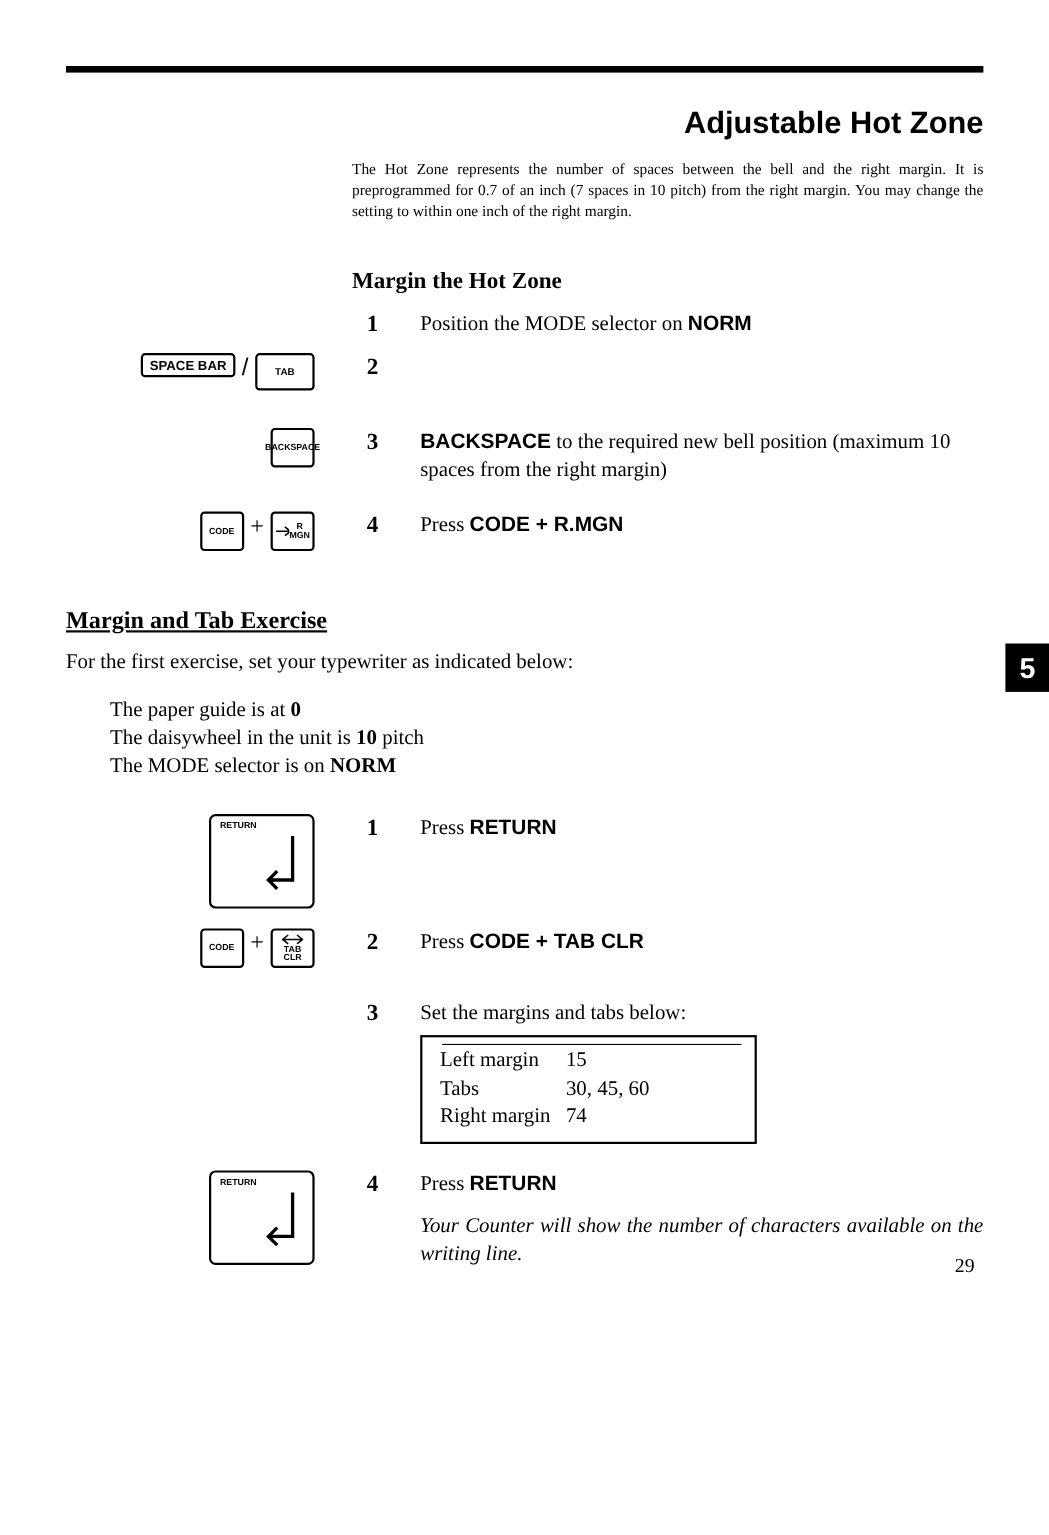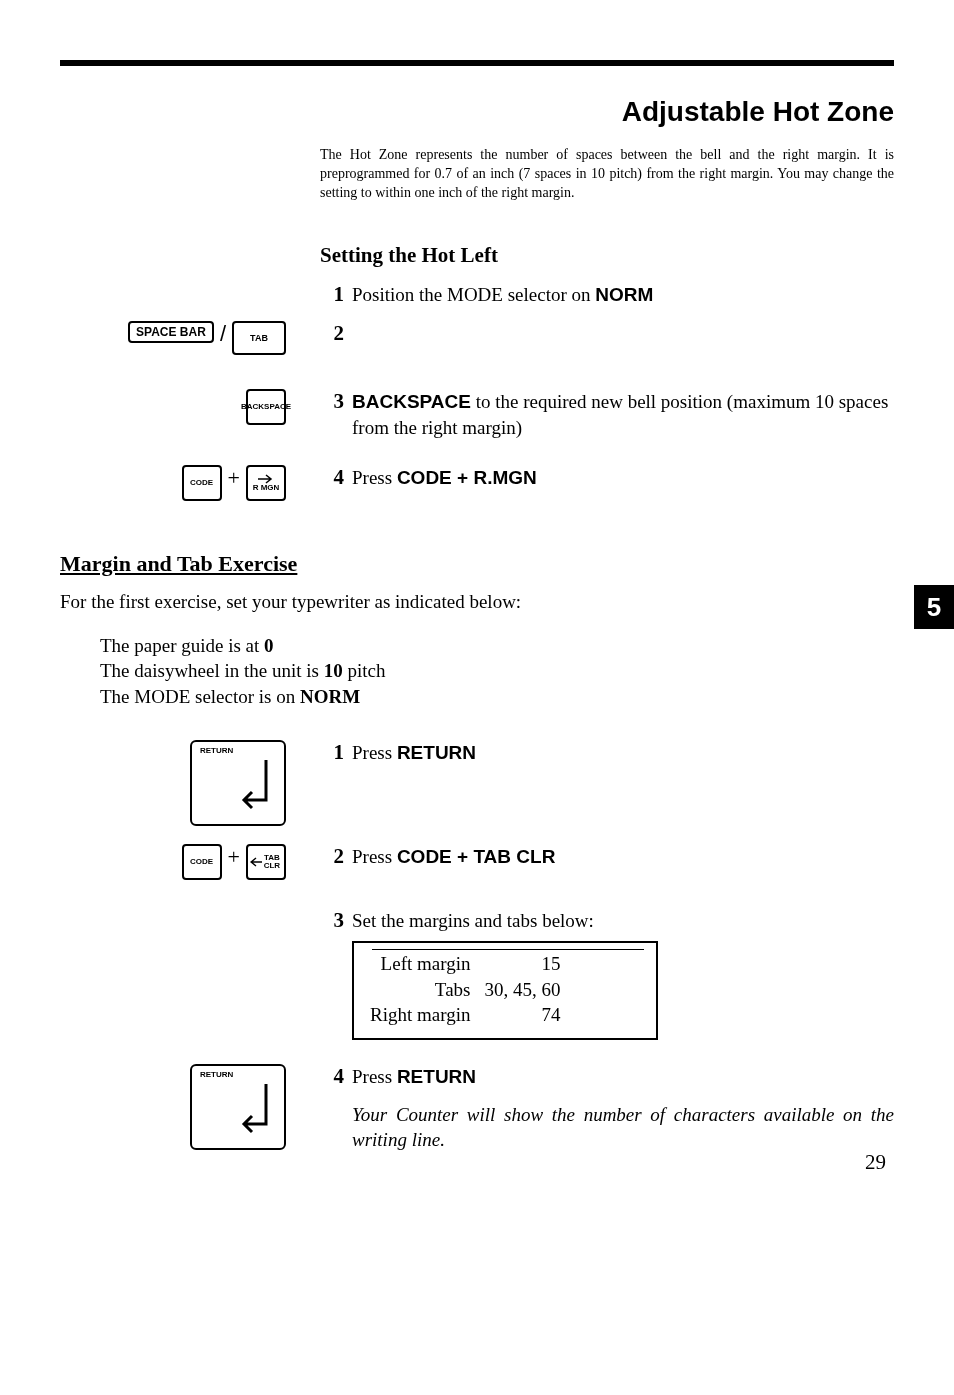--- a/index.html
+++ b/index.html
@@ -59,20 +59,21 @@
     width: 24px;
     flex: 0 0 24px;
     text-align: right;
     margin-right: 8px;
     line-height: 1.2;
   }
   .step-text {
     font-size: 19px;
     line-height: 1.35;
     flex: 1;
+    margin-left: 30px;
   }
   .step-text .b { font-family: Arial, Helvetica, sans-serif; font-weight: 700; }
   .tb { font-weight: 700; }
 
   .key {
     display: inline-flex;
     align-items: center;
     justify-content: center;
     border: 2px solid #000;
     font-family: Arial, Helvetica, sans-serif;
@@ -121,41 +122,41 @@
     margin: 8px 0 10px 0;
     position: relative;
   }
   .table-box::before {
     content:"";
     position:absolute;
     left:18px; right:12px; top:6px;
     border-top:1px solid #000;
   }
   .table-box table { border-collapse: collapse; font-size: 19px; }
-  .table-box td { padding: 0 14px 0 0; text-align: right; }
+  .table-box td { padding: 0 14px 0 0; }
 
   .page-num {
     position: absolute;
     right: 68px;
-    bottom: 32px;
-    font-size: 21px;
+    bottom: 46px;
+    font-size: 18px;
   }
 </style>
 </head>
 <body>
 
 <div class="page">
   <div class="rule"></div>
 
   <div class="chapter-tab">5</div>
 
   <div class="main-col">
     <h1 class="title">Adjustable Hot Zone</h1>
     <p class="intro">The Hot Zone represents the number of spaces between the bell and the right margin. It is preprogrammed for 0.7 of an inch (7 spaces in 10 pitch) from the right margin. You may change the setting to within one inch of the right margin.</p>
-    <h2 class="sub">Setting the Hot Left</h2>
+    <h2 class="sub">Margin the Hot Zone</h2>
   </div>
 
   <div class="step-row">
     <div class="step-keys"></div>
     <div class="step-num">1</div>
     <div class="step-text">
       <span>Position the MODE selector on </span><span class="b">NORM</span>
     </div>
   </div>
 
@@ -179,21 +180,21 @@
     <div class="step-num">3</div>
     <div class="step-text">
       <span class="b">BACKSPACE</span><span> to the required new bell position (maximum 10 spaces from the right margin)</span>
     </div>
   </div>
 
   <div class="step-row">
     <div class="step-keys">
       <span class="key key-small">CODE</span>
       <span class="plus">+</span>
-      <span class="key key-small" style="flex-direction:column;">
+      <span class="key key-small" style="flex-direction:row;">
         <svg width="18" height="10">
             <path d="M1 5 H13 M9 1 L14 5 L9 9" stroke="#000" stroke-width="1.5" fill="none"></path>
           </svg>
         <span>R MGN</span>
       </span>
     </div>
     <div class="step-num">4</div>
     <div class="step-text">
       <span>Press </span><span class="b">CODE + R.MGN</span>
     </div>
@@ -219,21 +220,21 @@
     <div class="step-num">1</div>
     <div class="step-text">
       <span>Press </span><span class="b">RETURN</span>
     </div>
   </div>
 
   <div class="step-row" style="margin-bottom:28px;">
     <div class="step-keys">
       <span class="key key-small">CODE</span>
       <span class="plus">+</span>
-      <span class="key key-small" style="flex-direction:row;">
+      <span class="key key-small" style="flex-direction:column;">
         <svg width="20" height="10">
             <path d="M6 1 L1 5 L6 9 M1 5 H19 M14 1 L19 5 L14 9" stroke="#000" stroke-width="1.4" fill="none"></path>
           </svg>
         <span>TAB CLR</span>
       </span>
     </div>
     <div class="step-num">2</div>
     <div class="step-text">
       <span>Press </span><span class="b">CODE + TAB CLR</span>
     </div>

